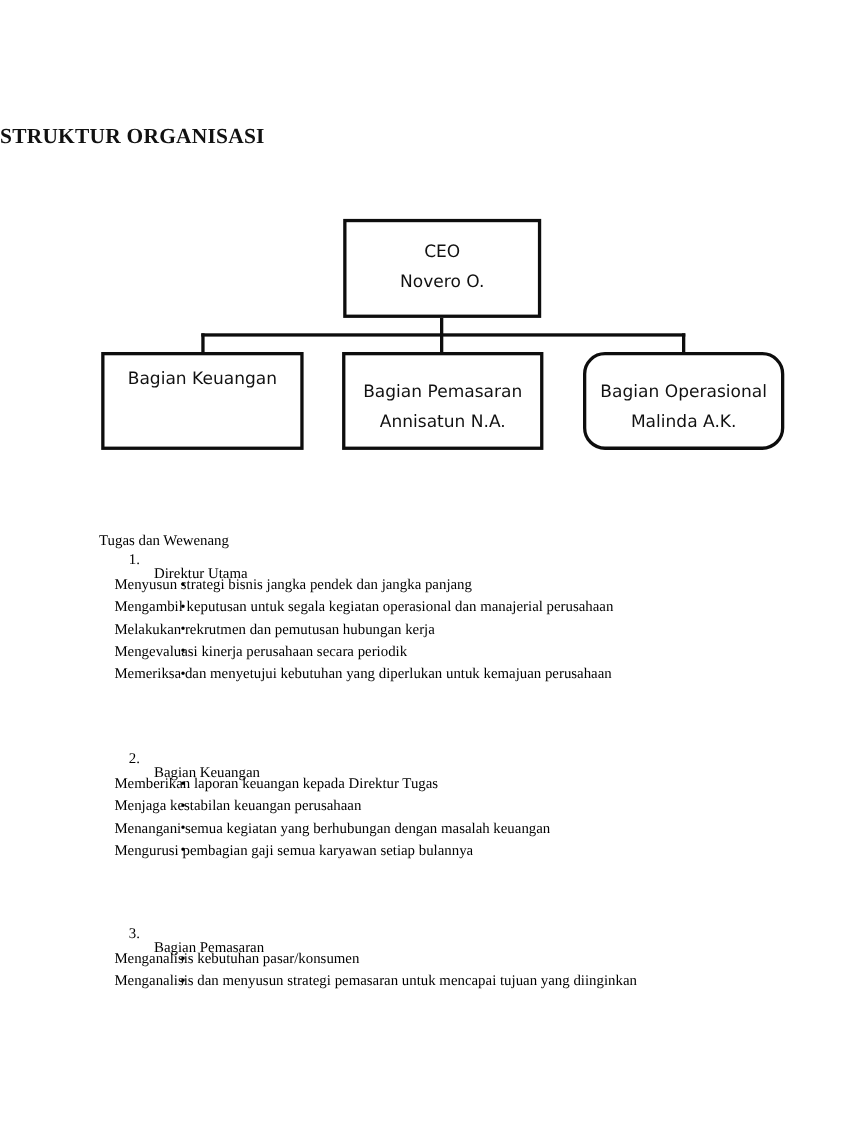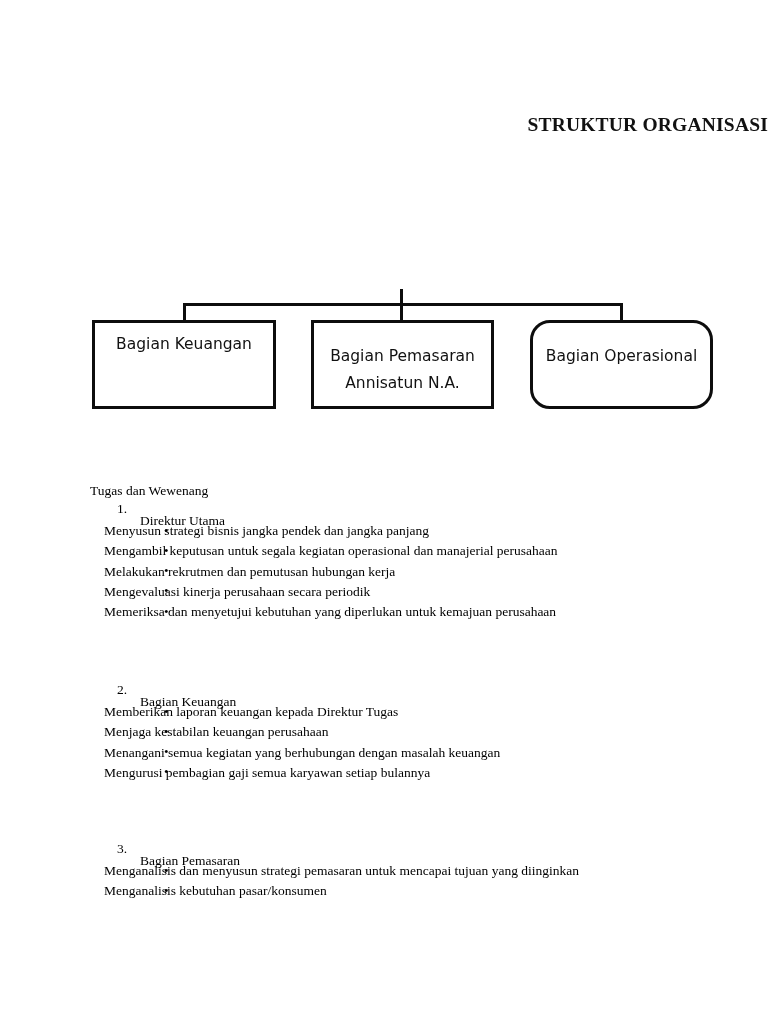--- a/index.html
+++ b/index.html
@@ -16,21 +16,21 @@
     color: #000000;
     -webkit-font-smoothing: antialiased;
   }
 
   
   .doc-title {
     position: absolute;
     left: 0;
     top: 114px;
     width: 768px;
-    text-align: right;
+    text-align: left;
     font-family: "Liberation Serif", "DejaVu Serif", serif;
     font-weight: bold;
     font-size: 19.5px;
     letter-spacing: 0.2px;
     color: #111111;
   }
 
   
   .orgchart {
     position: absolute;
@@ -152,32 +152,37 @@
 
 <div class="doc-title">STRUKTUR ORGANISASI</div>
 
 <div class="orgchart">
 
   <div class="conn conn-stem"></div>
   <div class="conn conn-bus"></div>
   <div class="conn conn-drop-l"></div>
   <div class="conn conn-drop-r"></div>
 
+  <div class="node node-ceo">
+    <span class="line1">CEO</span>
+    <span class="line2">Novero O.</span>
+  </div>
 
   <div class="node node-keuangan">
     <span class="line1">Bagian Keuangan</span>
   </div>
 
   <div class="node node-pemasaran">
     <span class="line1">Bagian Pemasaran</span>
     <span class="line2">Annisatun N.A.</span>
   </div>
 
   <div class="node node-operasional">
     <span class="line1">Bagian Operasional</span>
+    <span class="line2">Malinda A.K.</span>
   </div>
 </div>
 
 <div class="body-wrap">
 
   <div class="section-heading">Tugas dan Wewenang</div>
 
   <div class="listblock" style="top:499px;">
     <div class="num-item" style="height:22px;">
       <span class="num-marker">1.</span>
@@ -204,18 +209,18 @@
       <li>Mengurusi pembagian gaji semua karyawan setiap bulannya</li>
     </ul>
   </div>
 
   <div class="listblock" style="top:839px;">
     <div class="num-item" style="height:22px;">
       <span class="num-marker">3.</span>
       <span class="num-text">Bagian Pemasaran</span>
     </div>
     <ul class="bullets">
+      <li>Menganalisis kebutuhan pasar/konsumen</li>
       <li>Menganalisis dan menyusun strategi pemasaran untuk mencapai tujuan yang diinginkan</li>
-      <li>Menganalisis kebutuhan pasar/konsumen</li>
     </ul>
   </div>
 
 </div>
 
 </body></html>

